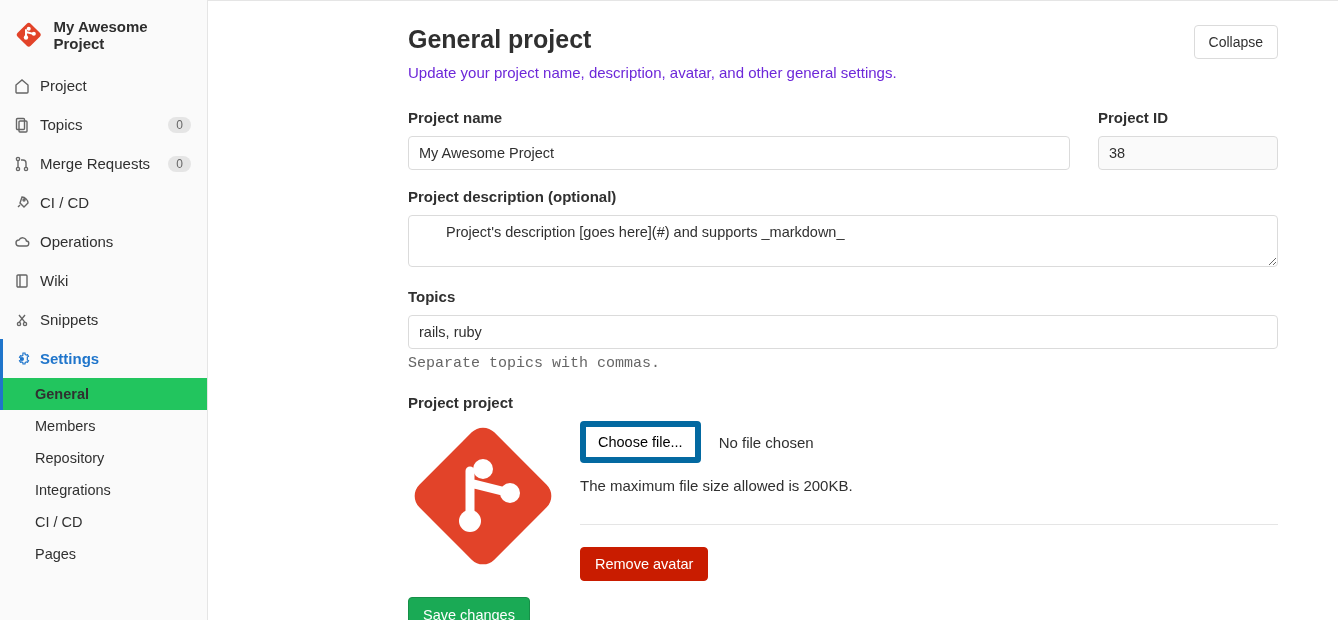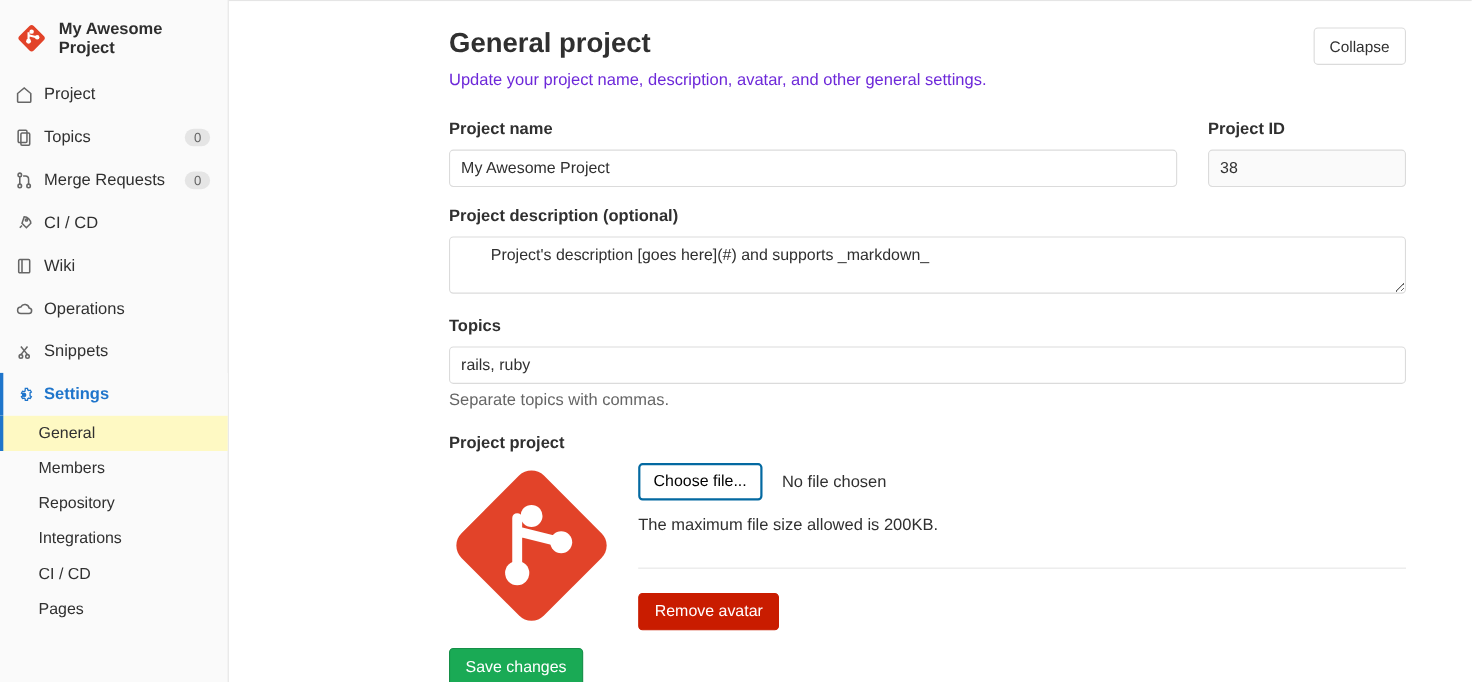--- a/index.html
+++ b/index.html
@@ -67,24 +67,24 @@
     .nav-item.active .nav-label { color: #1f75cb; font-weight: 600; }
     .nav-item.active .nav-icon { color: #1f75cb; }
     .subnav { }
     .subnav-item {
       padding: 8px 16px 8px 35px;
       cursor: pointer;
       font-size: 14.5px;
       color: #303030;
     }
     .subnav-item.active {
-      background: #fef9c3;
+      background: #22c55e;
       border-left: 3px solid #1f75cb;
       padding-left: 32px;
-      font-weight: 400;
+      font-weight: 700;
     }
 
     .main {
       flex: 1;
       padding: 24px 60px 24px 200px;
       overflow-y: auto;
       border-top: 1px solid #e5e5e5;
     }
     .section-header {
       display: flex;
@@ -135,40 +135,41 @@
     }
     .form-textarea {
       height: 52px;
       resize: vertical;
       padding-left: 37px;
     }
     .helper-text {
       color: #666;
       font-size: 15px;
       margin-top: 6px;
+      font-family: Liberation Mono, monospace;
     }
     .avatar-section {
       display: flex;
       gap: 22px;
       align-items: flex-start;
       margin-top: 10px;
     }
     .avatar-preview {
       width: 150px; height: 150px;
       border-radius: 50%;
       background: #fff;
       display: flex; align-items: center; justify-content: center;
       overflow: hidden;
       flex-shrink: 0;
     }
     .avatar-right { flex: 1; }
     .file-row { display: flex; align-items: center; gap: 18px; margin-bottom: 14px; }
     .choose-file-btn {
       background: #fff;
-      border: 2px solid #0369a1;
+      border: 6px solid #0369a1;
       border-radius: 4px;
       padding: 7px 12px;
       cursor: pointer;
       font-size: 14.5px;
     }
     .file-status { color: #303030; font-size: 15px; }
     .max-size { color: #303030; font-size: 15px; margin-bottom: 30px; }
     .avatar-right hr { border: none; border-top: 1px solid #e5e5e5; margin-bottom: 22px; }
     .btn-danger {
       background: #c91c00;
@@ -258,36 +259,36 @@
             </svg>
           </span>
         <span class="nav-label">CI / CD</span>
       </div>
     </div>
 
     <div class="nav-item">
       <div class="nav-left">
         <span class="nav-icon">
             <svg viewBox="0 0 16 16" fill="none" stroke="currentColor" stroke-width="1.4">
+              <path d="M5 12a3 3 0 010-6 4 4 0 017.5 1A2.5 2.5 0 0112 12H5z"></path>
+            </svg>
+          </span>
+        <span class="nav-label">Operations</span>
+      </div>
+    </div>
+
+    <div class="nav-item">
+      <div class="nav-left">
+        <span class="nav-icon">
+            <svg viewBox="0 0 16 16" fill="none" stroke="currentColor" stroke-width="1.4">
               <rect x="3" y="2" width="10" height="12" rx="1"></rect>
               <path d="M6 2v12"></path>
             </svg>
           </span>
         <span class="nav-label">Wiki</span>
-      </div>
-    </div>
-
-    <div class="nav-item">
-      <div class="nav-left">
-        <span class="nav-icon">
-            <svg viewBox="0 0 16 16" fill="none" stroke="currentColor" stroke-width="1.4">
-              <path d="M5 12a3 3 0 010-6 4 4 0 017.5 1A2.5 2.5 0 0112 12H5z"></path>
-            </svg>
-          </span>
-        <span class="nav-label">Operations</span>
       </div>
     </div>
 
     <div class="nav-item">
       <div class="nav-left">
         <span class="nav-icon">
             <svg viewBox="0 0 16 16" fill="none" stroke="currentColor" stroke-width="1.4">
               <circle cx="5" cy="12" r="1.6"></circle>
               <circle cx="11" cy="12" r="1.6"></circle>
               <path d="M5 10.4L11 3M11 10.4L5 3"></path>

